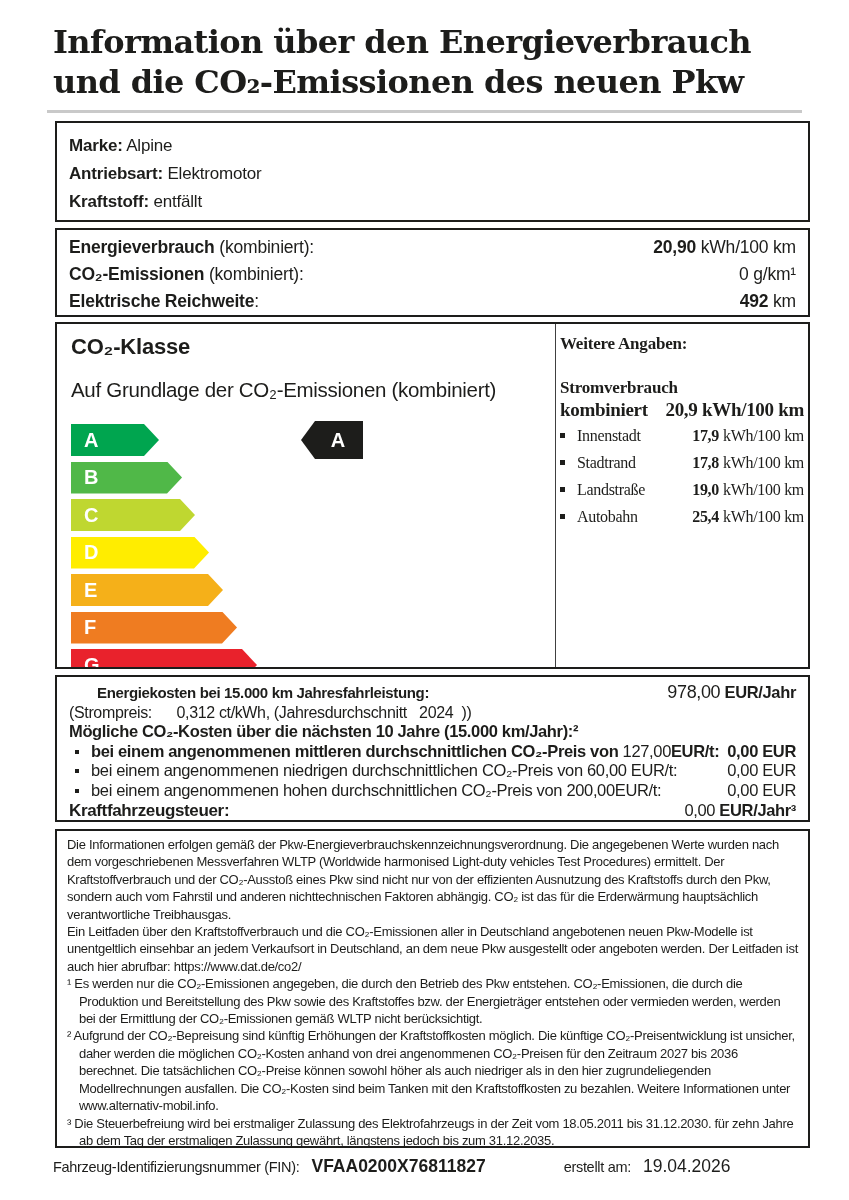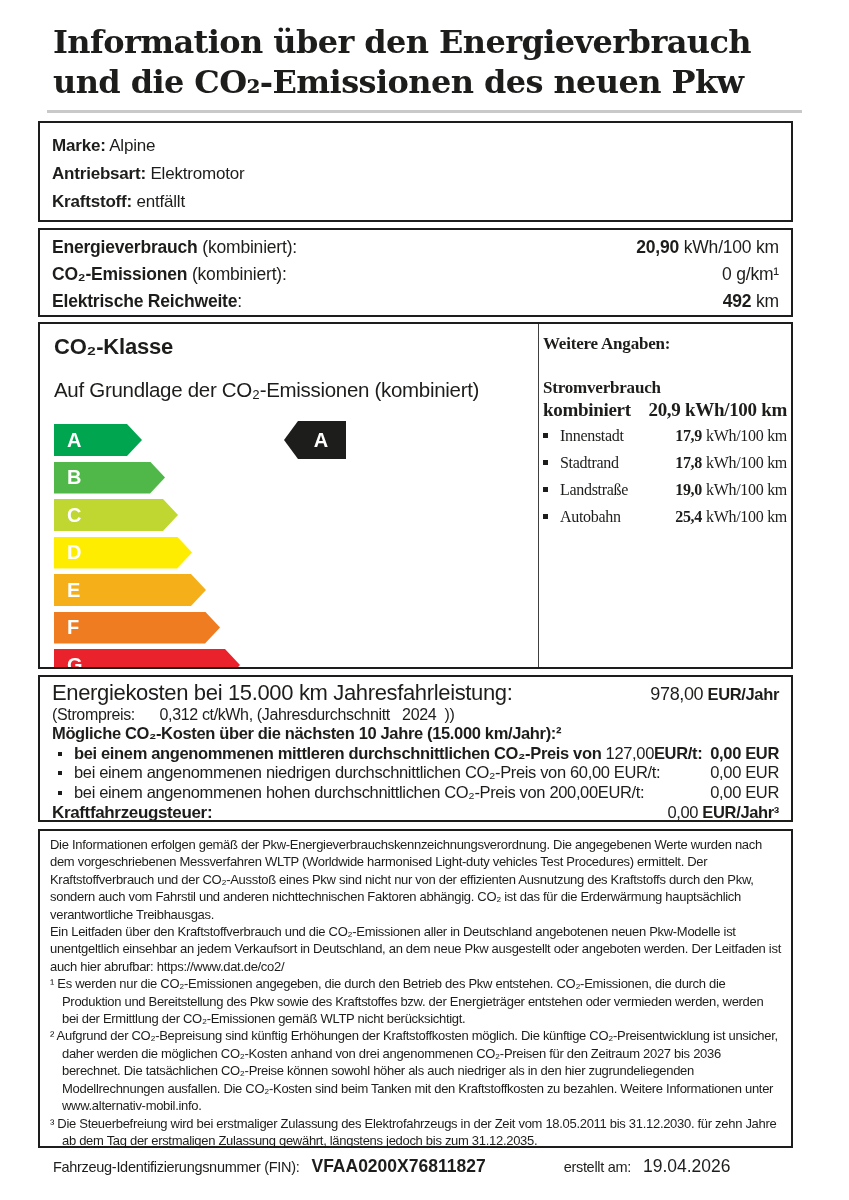--- a/index.html
+++ b/index.html
@@ -19,21 +19,21 @@
   }
   .title .tline { white-space: nowrap; }
 
   .header-rule {
     position: absolute; left: 47px; top: 110px; width: 755px; height: 3px;
     background: #c9c9c9;
   }
 
   
   .box {
-    position: absolute; left: 38px; width: 755px;
+    position: absolute; left: 55px; width: 755px;
     border: 2px solid #1d1d1b; overflow: hidden; background: #fff;
   }
 
   
   .box1 { top: 121px; height: 101px; padding: 9px 12px; }
   .box1 .row { font-size: 17px; line-height: 28px; letter-spacing: -0.2px; white-space: nowrap; }
   .box1 .col-right { position: absolute; left: 386px; top: 9px; }
 
   
   .box2 { top: 228px; height: 89px; padding: 4px 12px; }
@@ -78,21 +78,21 @@
   .wa-val { margin-left: auto; white-space: nowrap; }
   .wa-val b { margin-right: 4px; }
 
   
   .box4 { top: 675px; height: 147px; padding: 6px 12px; }
   .cost-row {
     display: flex; justify-content: space-between; align-items: baseline;
     font-size: 16.5px; line-height: 19.6px; letter-spacing: -0.35px;
   }
   .cost-row .rt { white-space: nowrap; }
-  .r1 .lbl { font-weight: normal; font-size: 22px; }
+  .r1 .lbl { font-weight: bold; font-size: 15px; margin-left: 28px; }
   .r1 .rt .num { font-size: 18px; }
   .r2 { font-size: 16px; white-space: pre-wrap; }
   .r3 { font-weight: bold; }
   .sq { width: 4px; height: 4px; background: #1d1d1b; flex: 0 0 4px; margin: 0 12px 0 6px; align-self: center; }
   .bullet-row .bl { flex: 1 1 auto; }
   .rtax .lbl { font-weight: bold; font-size: 17px; }
 
   
   .box5 {
     top: 829px; height: 319px; padding: 5px 10px;

